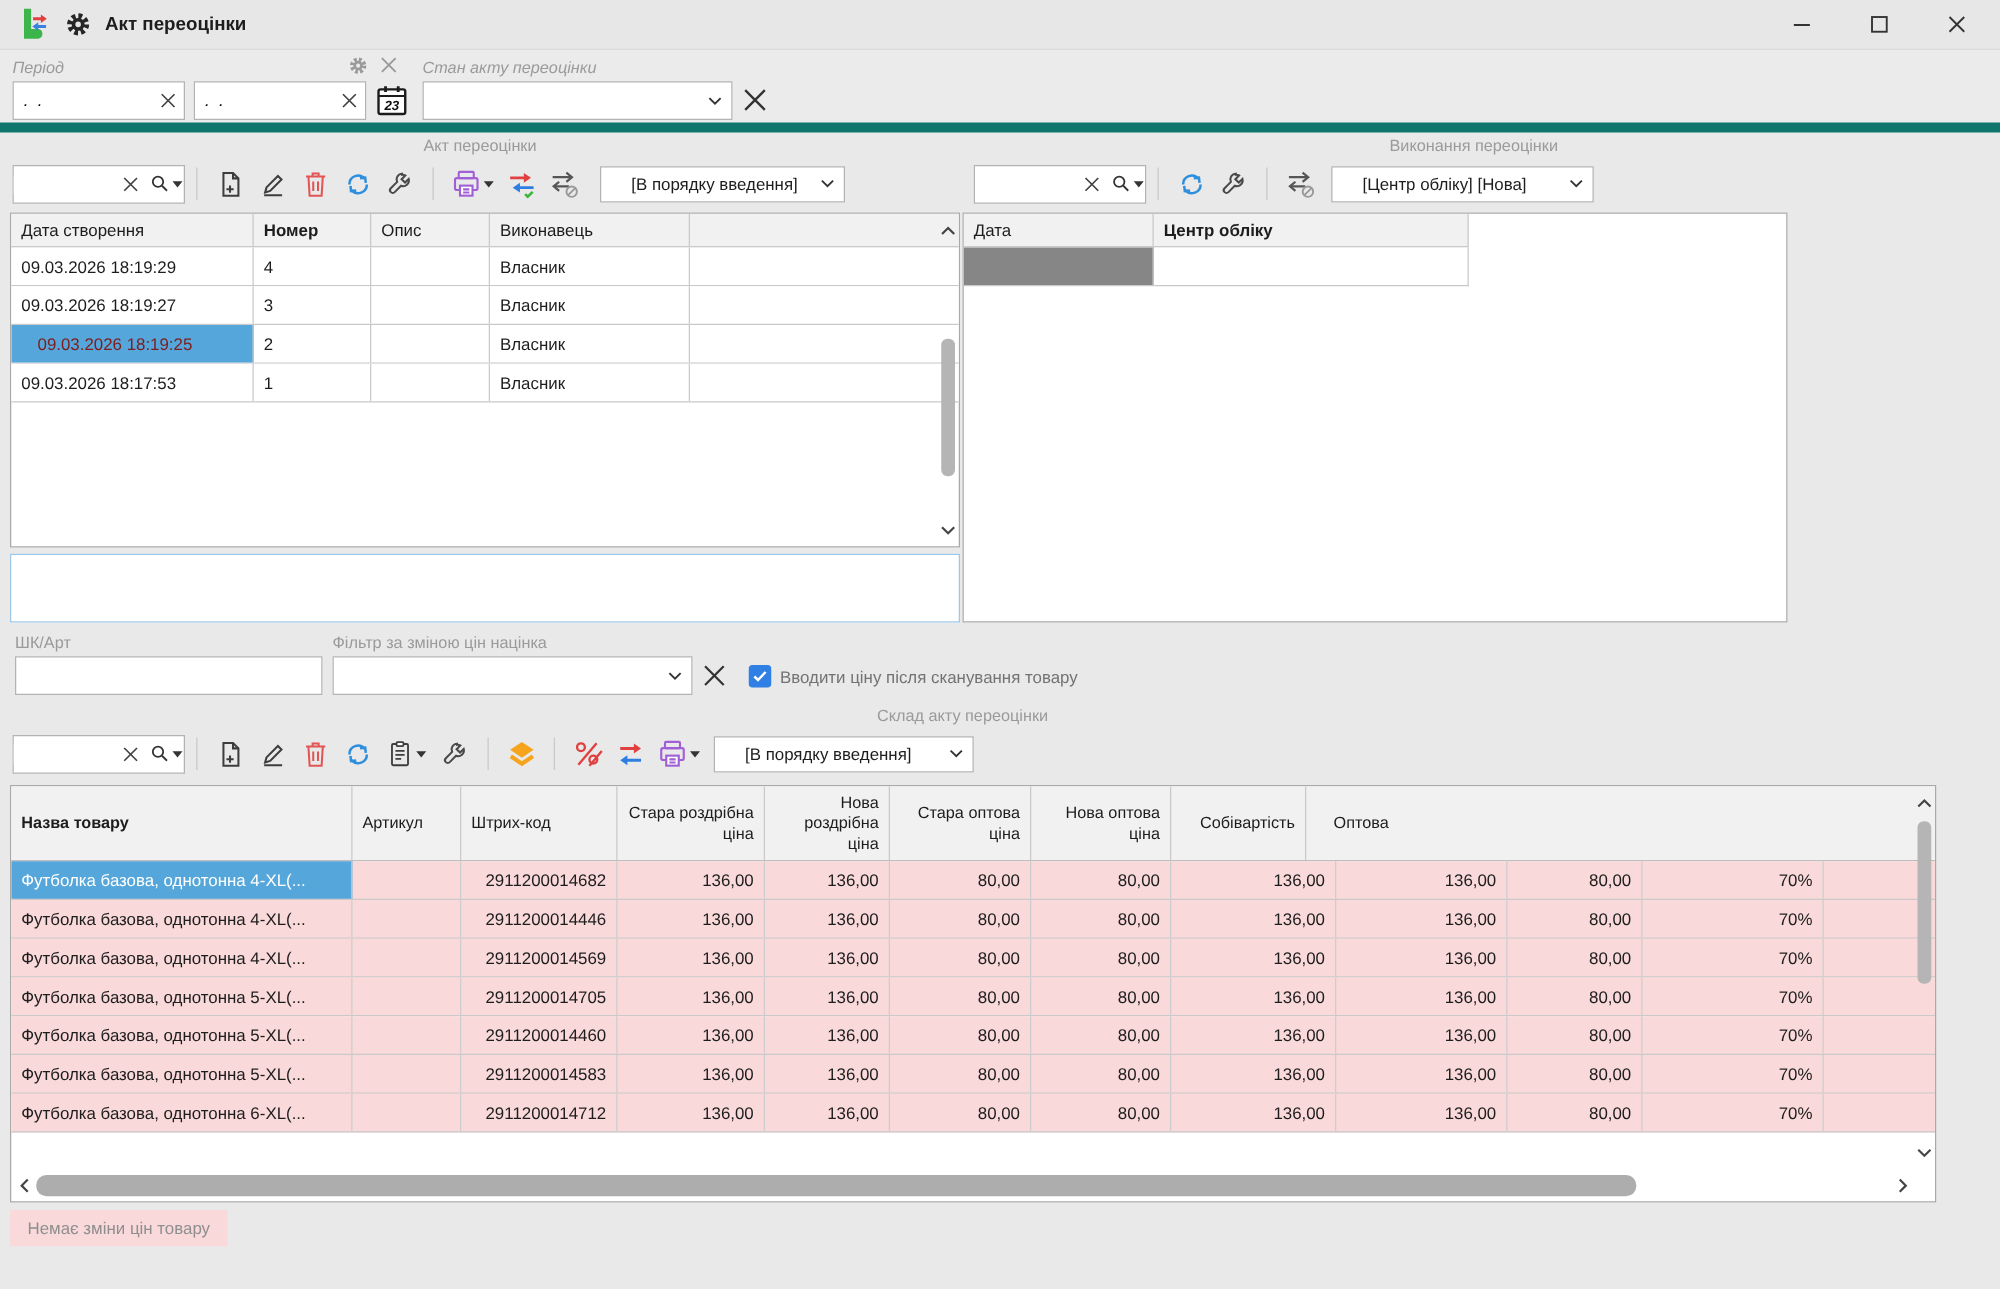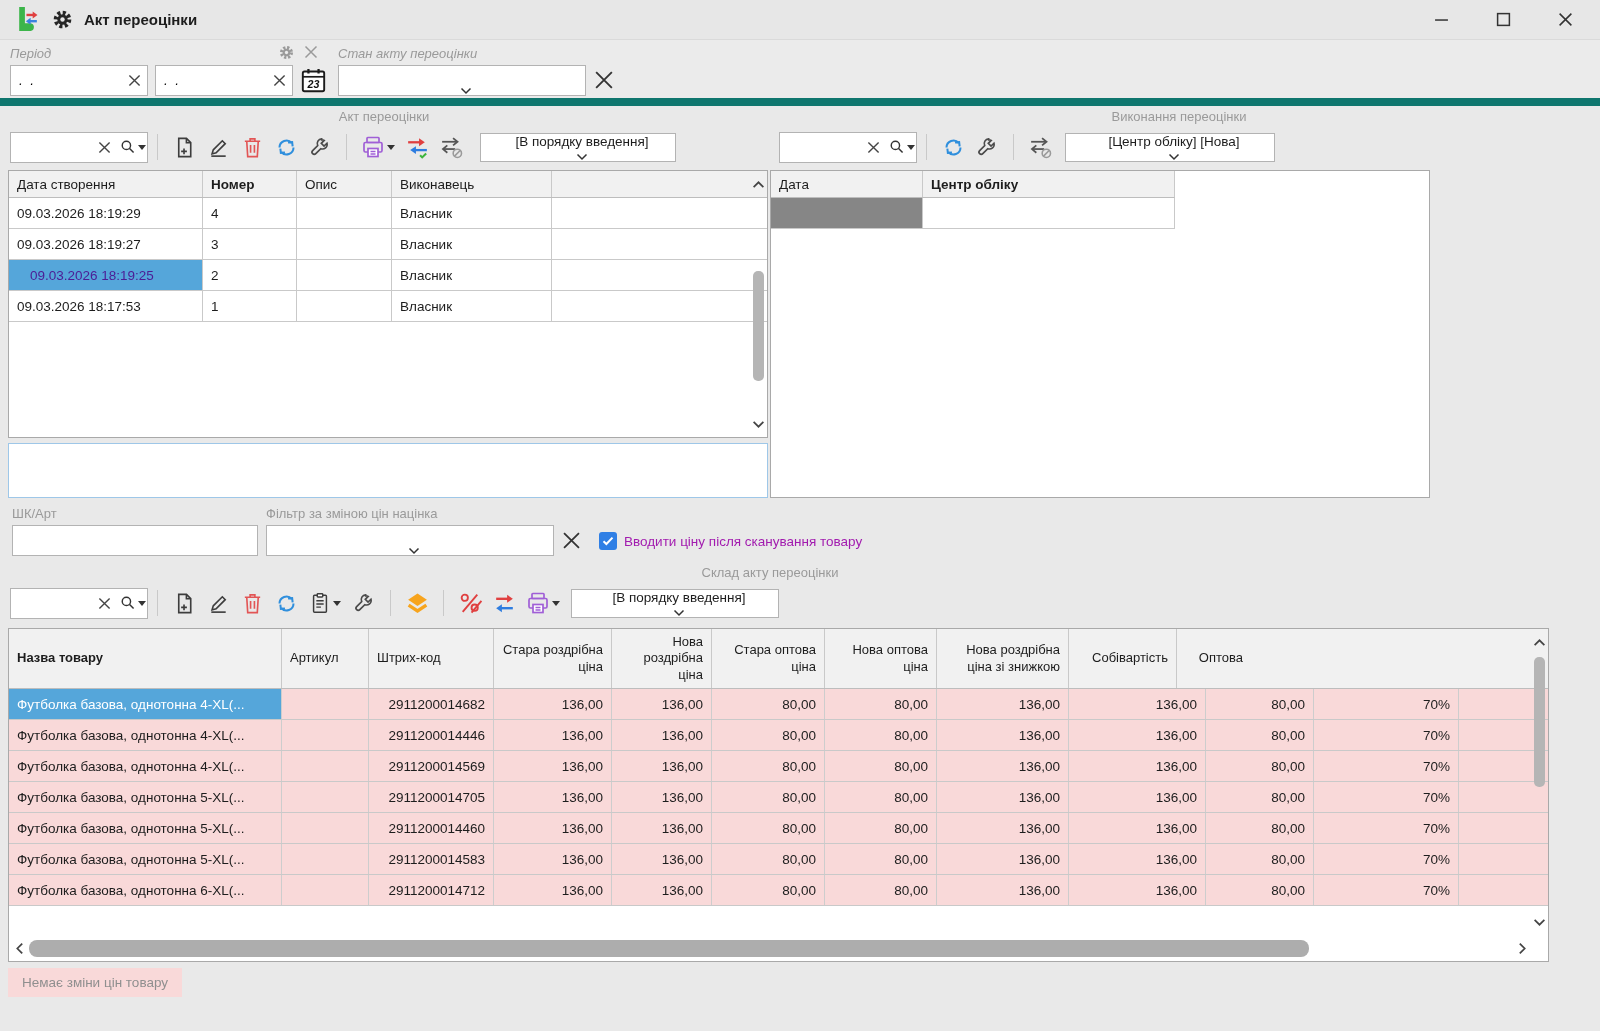--- a/index.html
+++ b/index.html
@@ -14,21 +14,21 @@
   .win-controls { margin-left:auto; display:flex; }
   .tb-gear { margin-left:10px; display:flex; }
 
   
   .filterbar { position:absolute; top:40px; left:0; width:1600px; height:66px; background:#ebebeb; border-bottom:8px solid #0f766e;font-style:italic; }
   .flabel { position:absolute; font-size:13px; color:#9a9a9a; }
   .inputbox { position:absolute; background:#fff; border:1px solid #b3b3b3; height:31px; display:flex; align-items:center; }
   .inputbox input { border:none; outline:none; flex:1; min-width:0; height:100%; padding:0 8px; font:inherit; background:transparent; }
   .clear-x { width:26px; height:100%; display:flex; align-items:center; justify-content:center; cursor:pointer; flex:0 0 auto; }
   .mag-btn { width:30px; height:100%; display:flex; align-items:center; justify-content:center; cursor:pointer; border-left:1px solid transparent; flex:0 0 auto; }
-  .combo { position:absolute; background:#fff; border:1px solid #b3b3b3; height:31px; display:flex; align-items:center; padding-left:8px; cursor:pointer;flex-direction:column; }
+  .combo { position:absolute; background:#fff; border:1px solid #b3b3b3; height:31px; display:flex; align-items:center; padding-left:24px; cursor:pointer; }
   .combo .combo-val { flex:1; white-space:nowrap; overflow:hidden; }
   .combo .chev { width:26px; display:flex; justify-content:center; flex:0 0 auto; }
   .icon-btn { display:flex; align-items:center; justify-content:center; cursor:pointer; }
 
   
   .panel-title { position:absolute; font-size:13px; color:#9a9a9a; text-align:center; }
   .toolbar { position:absolute; display:flex; align-items:center; }
   .toolbar .sep { width:1px; height:26px; background:#c9c9c9; margin:0 9px; }
   .tbi { width:34px; height:32px; display:flex; align-items:center; justify-content:center; cursor:pointer; }
   .dd-tri { width:0; height:0; border-left:4px solid transparent; border-right:4px solid transparent; border-top:5px solid #333; margin-left:2px; }
@@ -37,41 +37,41 @@
 
   .grid-box { position:absolute; background:#fff; border:1px solid #a9a9a9; overflow:hidden; }
   .grid-head { display:flex; background:#f1f1f1; border-bottom:1px solid #bdbdbd; }
   .gh-cell { padding:5px 8px; border-right:1px solid #c9c9c9; display:flex; align-items:center; font-size:13.5px; }
   .grid-row { display:flex; border-bottom:1px solid #c9c9c9; background:#fff; }
   .g-cell { padding:0 8px; border-right:1px solid #c9c9c9; display:flex; align-items:center; white-space:nowrap; overflow:hidden; }
 
   
   .acts-row { height:31px; }
   .acts-head { height:27px; }
-  #acts-body .acts-row:nth-child(3) .c0 { background:#55a6da; color:#4c1d95;padding-left:21px; }
+  #acts-body .acts-row:nth-child(3) .c0 { background:#55a6da; color:#7f1d1d;padding-left:21px; }
   .c0{width:194px;} .c1{width:94px;} .c2{width:95px;} .c3{width:160px;}
 
   
   .exec-row { height:31px; }
   .e0{width:152px;} .e1{width:251px;}
   .exec-row .e0 { background:#868686; }
 
   
   .vscroll { position:absolute; top:0; right:0; width:17px; height:100%; display:flex; flex-direction:column; align-items:center; }
   .vs-thumb { position:absolute; right:3px; width:11px; background:#b5b5b5; border-radius:5px; }
   .chev-btn { width:17px; height:22px; display:flex; align-items:center; justify-content:center; cursor:pointer; }
   .hscroll { position:absolute; display:flex; align-items:center; }
   .hs-thumb { position:absolute; height:17px; background:#adadad; border-radius:8px; }
 
   .notes-box { position:absolute; background:#fff; border:1px solid #9ec7e8; }
 
   
   .checkrow { position:absolute; display:flex; align-items:center; cursor:pointer; }
   .checkbox { width:18px; height:18px; background:#2f7fe5; border-radius:3px; display:flex; align-items:center; justify-content:center; margin-right:7px; }
-  .checklabel { font-size:13.5px; color:#a21caf; }
+  .checklabel { font-size:13.5px; color:#737373; }
 
   
   .items-head { height:60px; }
   .items-head .gh-cell { font-size:13px; line-height:1.25; }
   .items-row { height:31px; background:#f9d9d9; }
   .items-row .g-cell { border-right:1px solid #cdcdcd; }
   #items-body .items-row:first-child .i-name { background:#55a6da; color:#fff; }
   .num { justify-content:flex-end; text-align:right; }
   .i-name{width:273px;} .i-art{width:87px;} .i-bar{width:125px;} .i-or{width:118px;} .i-nr{width:100px;}
   .i-ow{width:113px;} .i-nw{width:112px;} .i-nrd{width:132px;} .i-ord{width:137px;} .i-cost{width:108px;}
@@ -526,21 +526,20 @@
 
   <div class="grid-box" style="left:8px; top:628px; width:1541px; height:334px;">
     <div class="grid-head items-head">
       <div class="gh-cell i-name bold">Назва товару</div>
       <div class="gh-cell i-art">Артикул</div>
       <div class="gh-cell i-bar">Штрих-код</div>
       <div class="gh-cell i-or num">Стара роздрібна ціна</div>
       <div class="gh-cell i-nr num">Нова роздрібна ціна</div>
       <div class="gh-cell i-ow num">Стара оптова ціна</div>
       <div class="gh-cell i-nw num">Нова оптова ціна</div>
-      <div class="gh-cell i-nrd num">Нова роздрібна ціна зі знижкою</div>
       <div class="gh-cell i-cost num">Собівартість</div>
       <div class="gh-cell i-whm num">Оптова</div>
     </div>
     <div id="items-body">
         <div class="grid-row items-row">
         <div class="g-cell i-name">Футболка базова, однотонна 4-XL(...</div>
         <div class="g-cell i-art"></div>
         <div class="g-cell i-bar num">2911200014682</div>
         <div class="g-cell i-or num">136,00</div>
         <div class="g-cell i-nr num">136,00</div>

